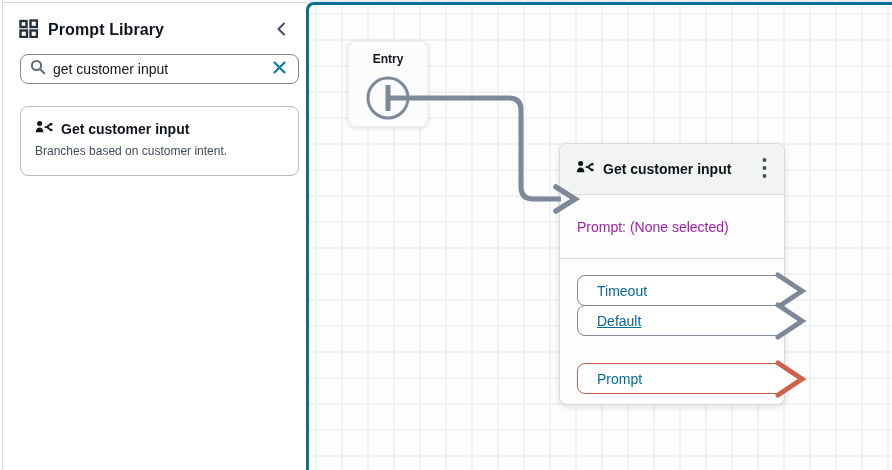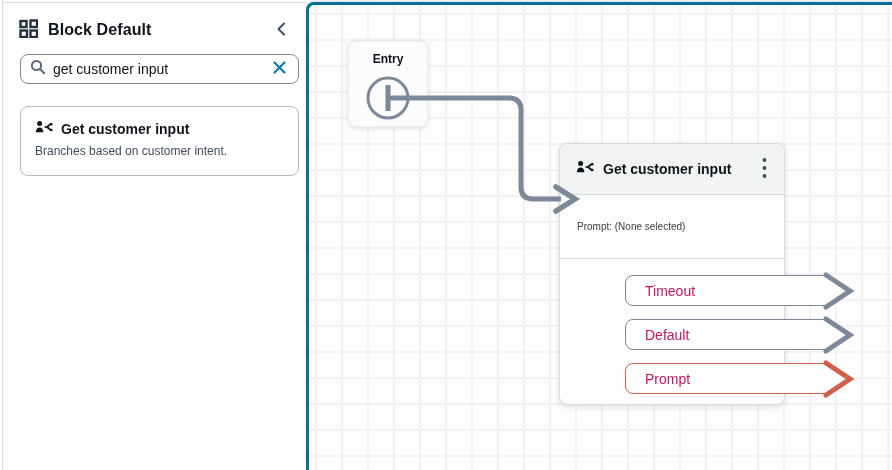--- a/index.html
+++ b/index.html
@@ -53,45 +53,45 @@
                background:#fdfdfd; border:1px solid #d5dbdb; border-radius:8px;
                box-shadow:0 2px 6px rgba(0,28,36,.12); z-index:2; }
   .gci-header { position:absolute; left:0; top:0; width:100%; height:51px;
                 background:#f2f3f3; border-bottom:1px solid #d5dbdb;
                 border-radius:7px 7px 0 0; display:flex; align-items:center; padding:0 8px 0 16px; }
   .gci-title { font-size:14px; font-weight:700; margin-left:9px; flex:1; }
   .kebab-btn { background:none; border:none; cursor:pointer; width:24px; height:30px;
                display:flex; align-items:center; justify-content:center; }
   .gci-prompt { position:absolute; left:0; top:51px; width:100%; height:64px;
                 border-bottom:1px solid #d5dbdb; display:flex; align-items:center;
-                padding-left:17px; font-size:10px; color:#404040; }
+                padding-left:17px; font-size:14px; color:#a21caf; }
   .branch { position:absolute; left:17px; width:209px; height:31px;
             border:1.5px solid #7d8998; border-radius:8px; background:#fff;
-            display:flex; align-items:center; padding-left:19px; font-size:14px; color:#be185d;margin-left:48px; }
+            display:flex; align-items:center; padding-left:19px; font-size:14px; color:#0369a1; }
   .branch.error { border-color:#d0604a; }
-  .branch-t { top:131px; } .branch-d { top:175px; } .branch-e { top:219px; }
+  .branch-t { top:131px; } .branch-d { top:161px;text-decoration:underline; } .branch-e { top:219px; }
   .branch-arrow { position:absolute; left:197px; top:-5px; width:32px; height:40px; }
 </style>
 </head>
 <body>
 
 <div id="screen">
   <div class="left-rule"></div>
 
   <div class="sidebar">
     <div class="sb-header">
       <span>
         <svg width="19" height="19" viewBox="0 0 19 19">
           <rect x="1.5" y="2" width="6" height="6" fill="none" stroke="#232f3e" stroke-width="2.4"></rect>
           <rect x="11.5" y="1.5" width="6.5" height="6.5" fill="none" stroke="#232f3e" stroke-width="2.4"></rect>
           <rect x="1.5" y="11.5" width="6.5" height="6.5" fill="none" stroke="#232f3e" stroke-width="2.4"></rect>
           <rect x="11.5" y="11.5" width="6.5" height="6.5" fill="none" stroke="#232f3e" stroke-width="2.4"></rect>
         </svg>
       </span>
-      <span class="sb-title">Block Default</span>
+      <span class="sb-title">Prompt Library</span>
       <button class="collapse-btn">
         <span>
           <svg width="12" height="16" viewBox="0 0 12 16">
             <polyline points="9,2.5 3.5,8 9,13.5" fill="none" stroke="#414d5c" stroke-width="2" stroke-linecap="round" stroke-linejoin="round"></polyline>
           </svg>
         </span>
       </button>
     </div>
 
     <div class="search-box">

